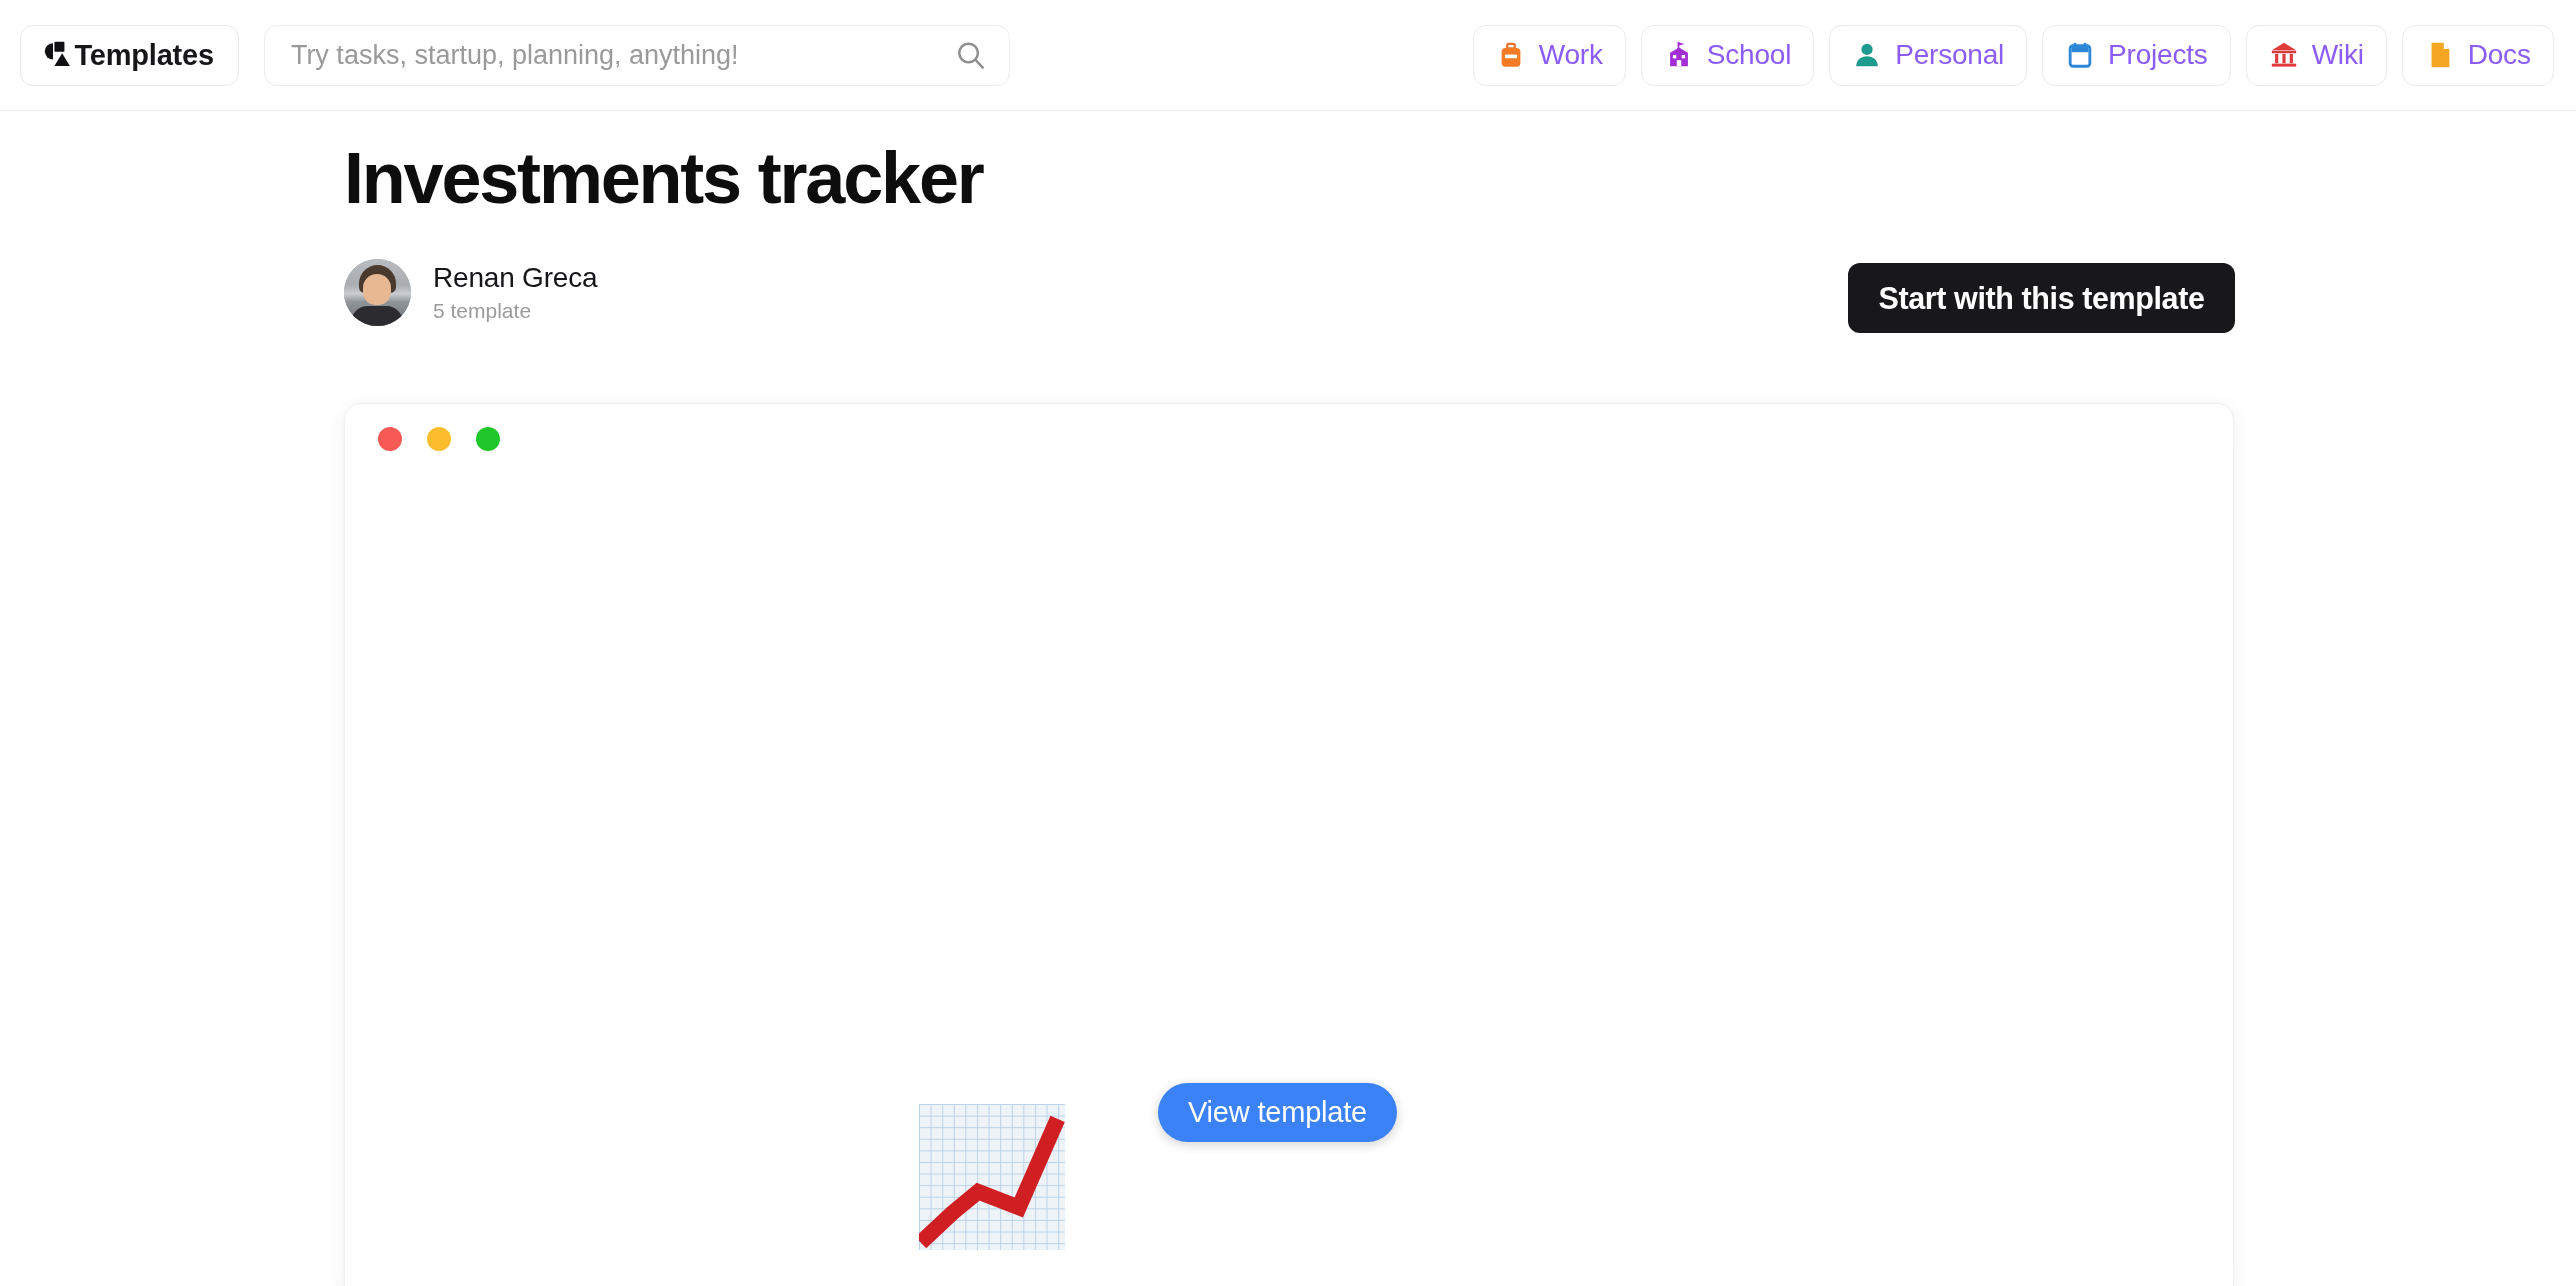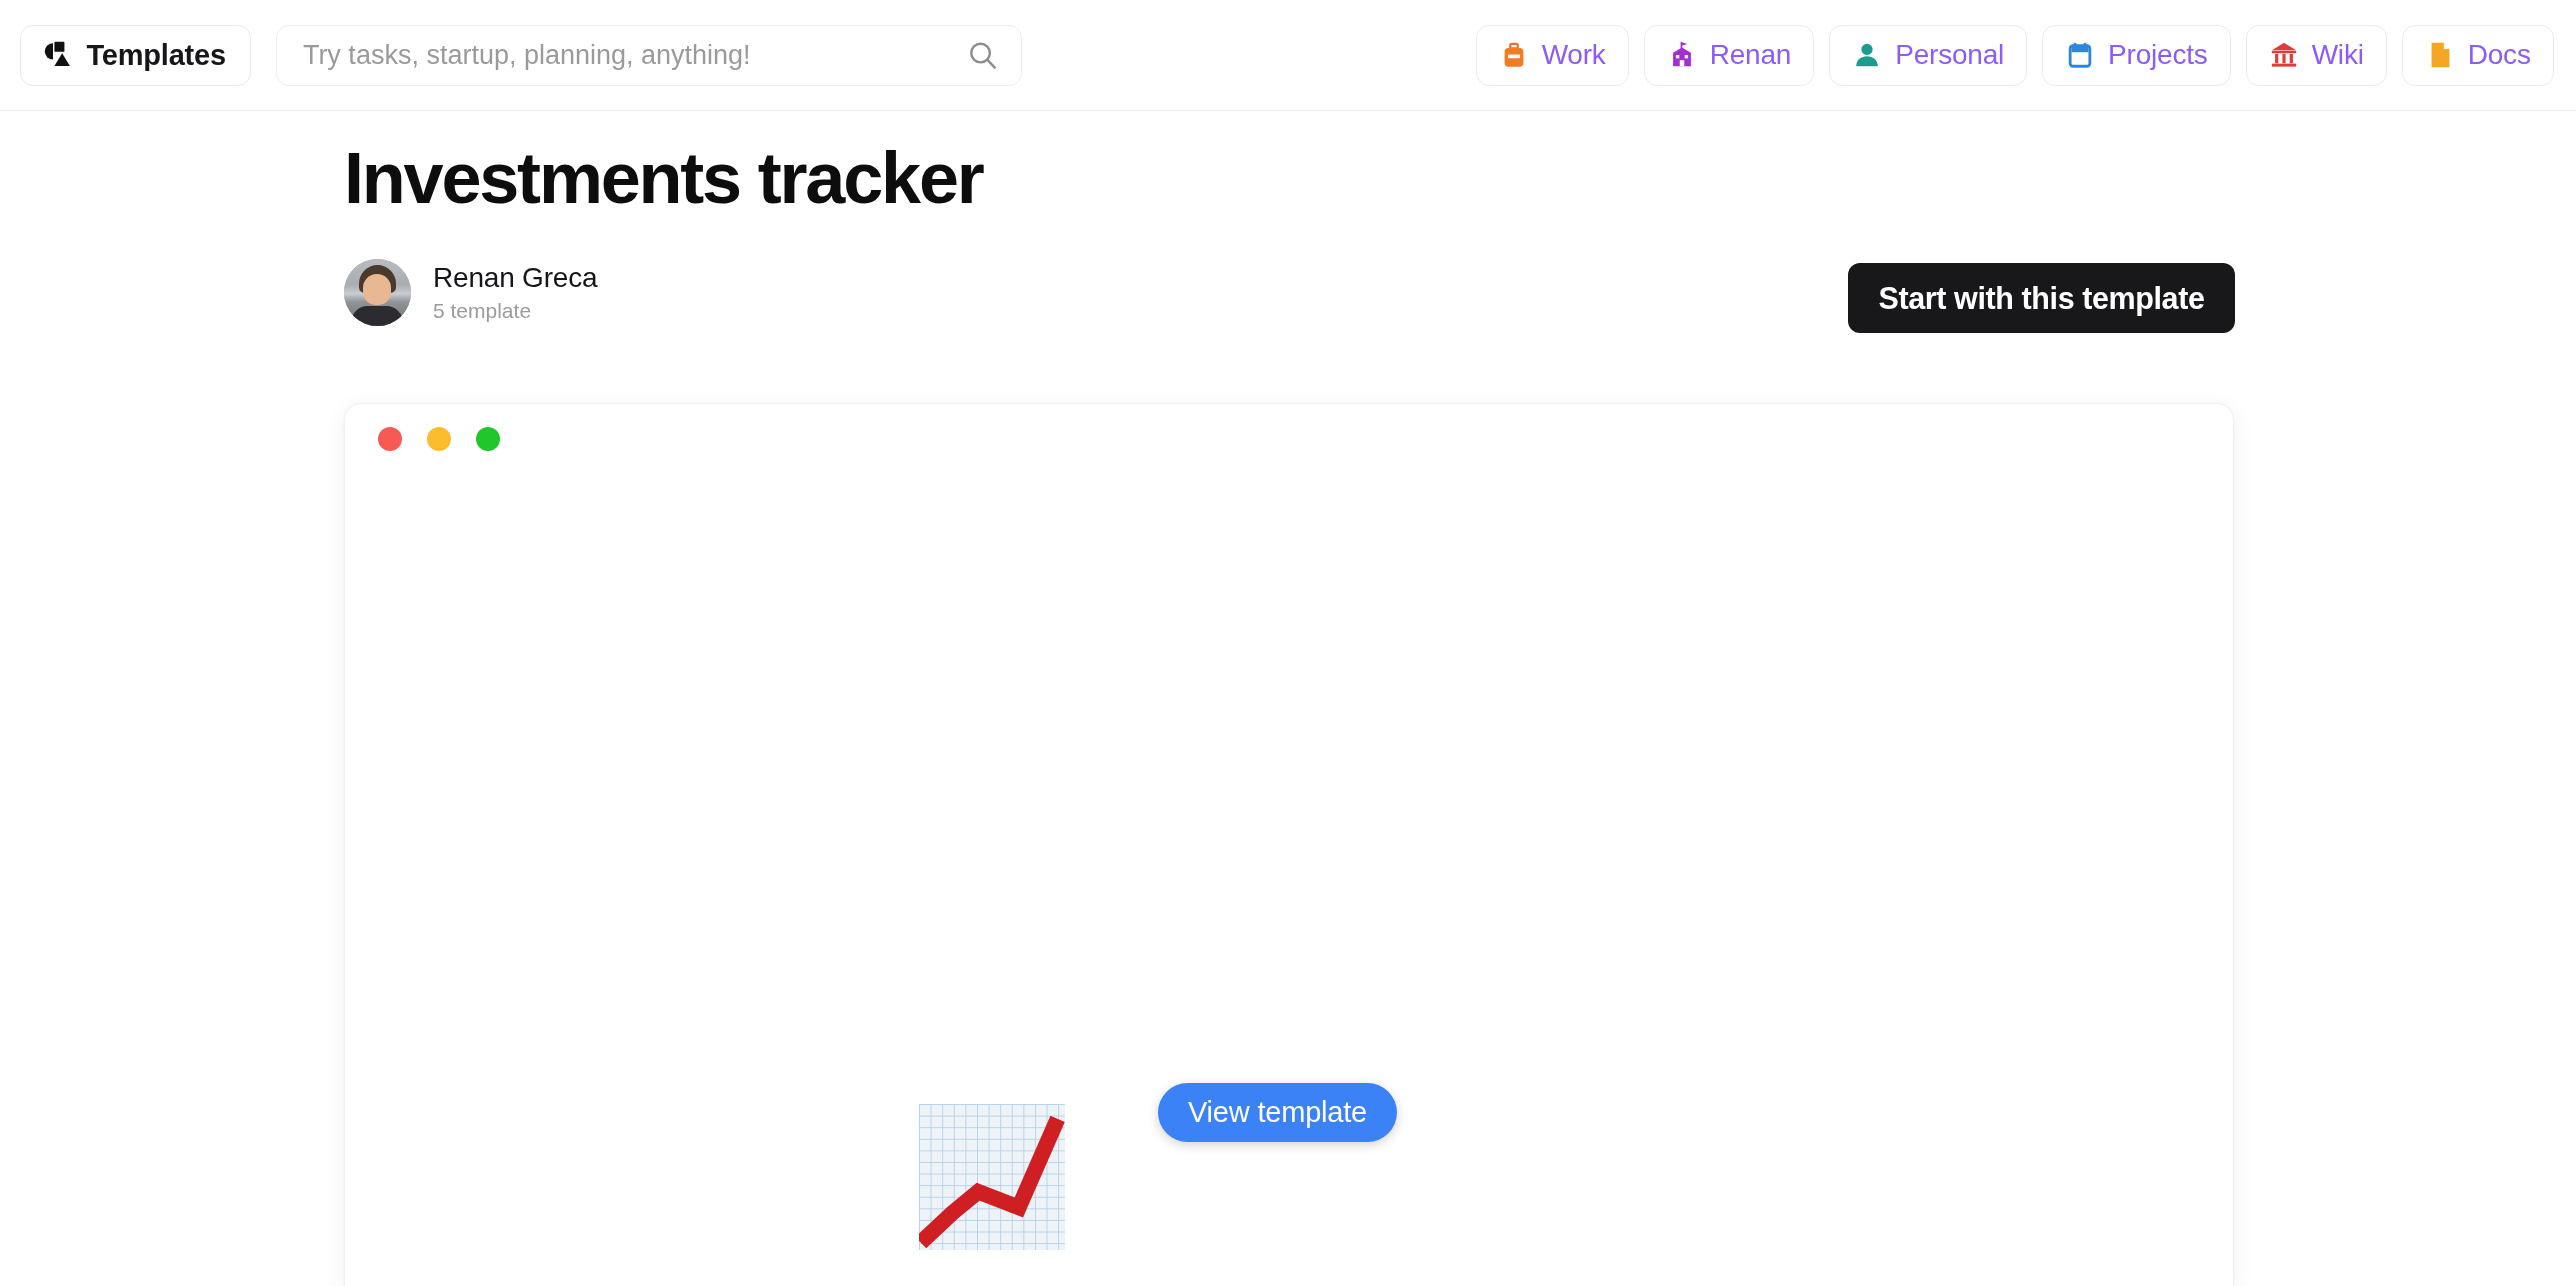--- a/index.html
+++ b/index.html
@@ -28,21 +28,21 @@
   }
 
   .templates-btn {
     flex: 0 0 auto;
     height: 61px;
     border: 1.9px solid #e9e9e9;
     border-radius: 13px;
     background: #fff;
     display: flex;
     align-items: center;
-    gap: 12px;
+    gap: 0;
     padding: 0 24px 0 22px;
     cursor: pointer;
   }
   .templates-logo { width: 31px; height: 28px; display:block; flex:0 0 auto; }
   .templates-label {
     font-size: 29px;
     font-weight: 700;
     color: #17171a;
     letter-spacing: -0.2px;
     white-space: nowrap;
@@ -290,21 +290,21 @@
 
     <div class="nav-btn">
       <svg class="nav-ico" viewBox="0 0 32 32">
         <rect x="14.5" y="2" width="1.8" height="8" fill="#a32fd4"></rect>
         <path d="M16 2.6 L22 4.2 L16 5.9 Z" fill="#a32fd4"></path>
         <path d="M16 8 L25.5 13.5 L25.5 28 L6.5 28 L6.5 13.5 Z" fill="#a32fd4"></path>
         <rect x="9.5" y="16" width="3.6" height="3.6" fill="#ffffff"></rect>
         <rect x="18.9" y="16" width="3.6" height="3.6" fill="#ffffff"></rect>
         <rect x="13.6" y="21.5" width="4.8" height="6.5" fill="#ffffff"></rect>
       </svg>
-      <span class="nav-label">Renan</span>
+      <span class="nav-label">School</span>
     </div>
 
     <div class="nav-btn">
       <svg class="nav-ico" viewBox="0 0 32 32">
         <circle cx="16" cy="10" r="6" fill="#1d9b8e"></circle>
         <path d="M4.5 28 C4.5 20.8 9.8 17.2 16 17.2 C22.2 17.2 27.5 20.8 27.5 28 Z" fill="#1d9b8e"></path>
       </svg>
       <span class="nav-label">Personal</span>
     </div>
 

